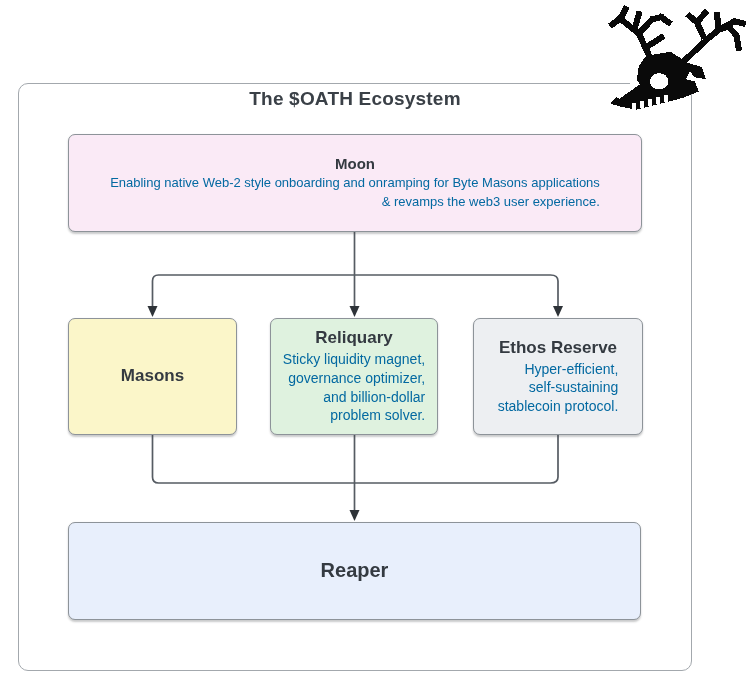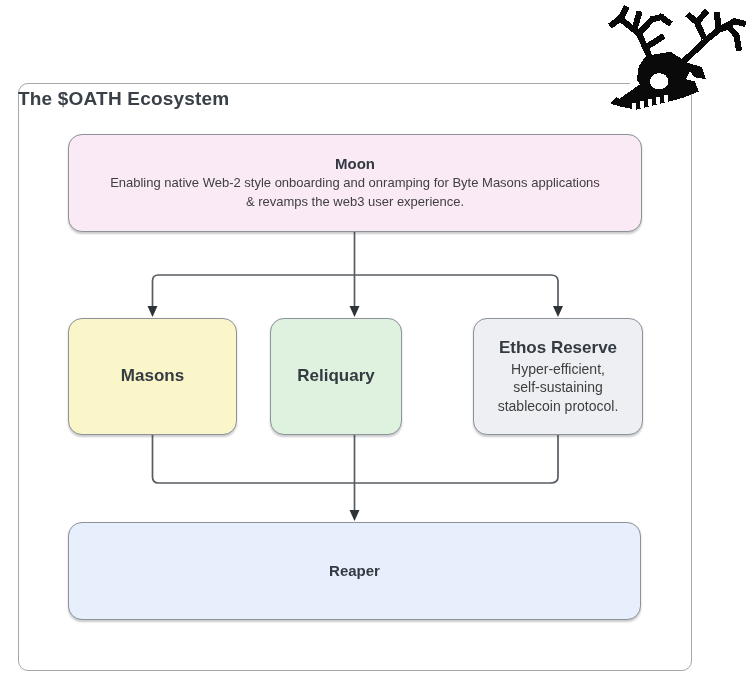--- a/index.html
+++ b/index.html
@@ -7,44 +7,44 @@
     position:relative; width:750px; height:692px; background:#ffffff;
     font-family:"Liberation Sans", sans-serif; overflow:hidden;
   }
   .outer-frame {
     position:absolute; left:18px; top:83px; width:674px; height:588px;
     box-sizing:border-box; border:1.6px solid #a3a8ad; border-radius:10px;
     background:#ffffff;
   }
   .diagram-title {
     position:absolute; left:18px; top:88px; width:674px;
-    text-align:left; font-size:19px; font-weight:bold;
+    text-align:center; font-size:19px; font-weight:bold;
     color:#3a4047; letter-spacing:0.2px;
   }
   .connector-layer { position:absolute; left:0; top:0; width:750px; height:692px; }
   .node {
     position:absolute; box-sizing:border-box;
-    border:1.6px solid #888f96; border-radius:14px;
+    border:1.6px solid #888f96; border-radius:7px;
     display:flex; flex-direction:column; justify-content:center; align-items:center;
     text-align:center; padding:4px 10px;
     box-shadow:0 1.5px 2px rgba(60,64,70,0.28);
   }
   .node .node-title { font-weight:bold; color:#343a41; margin:0 0 2px 0; }
-  .node .node-body  { color:#404040; margin:0; white-space:pre-line; }
+  .node .node-body  { color:#0369a1; margin:0; white-space:pre-line;text-align:right; }
   .node-moon   { left:68px;  top:134px; width:574px; height:98px; }
   .node-moon .node-title { font-size:15px; }
   .node-moon .node-body  { font-size:13px; line-height:1.4; }
   .node-mid    { top:318px; height:117px; }
   .node-granary   { left:68px;  width:169px; }
-  .node-reliquary { left:270px; width:132px; }
+  .node-reliquary { left:270px; width:168px; }
   .node-ethos     { left:473px; width:170px; }
   .node-mid .node-title { font-size:17px; }
   .node-mid .node-body  { font-size:14px; line-height:1.33; }
   .node-reaper { left:68px; top:522px; width:573px; height:98px; }
-  .node-reaper .node-title { font-size:15px; }
+  .node-reaper .node-title { font-size:20px; }
   .node-reaper .node-body  { font-size:13px; line-height:1.45; }
   .skull-logo { position:absolute; left:606px; top:5px; width:140px; height:114px; }
 </style>
 </head>
 <body>
 
 <div class="stage">
 
   <div class="outer-frame"></div>
 
@@ -72,20 +72,24 @@
     <div class="node-body">Enabling native Web-2 style onboarding and onramping for Byte Masons applications
 &amp; revamps the web3 user experience.</div>
   </div>
 
   <div class="node node-mid node-granary" style="background-color: rgb(251, 246, 201); border-color: rgb(141, 147, 153);">
     <div class="node-title">Masons</div>
   </div>
 
   <div class="node node-mid node-reliquary" style="background-color: rgb(223, 242, 223); border-color: rgb(141, 147, 153);">
     <div class="node-title">Reliquary</div>
+    <div class="node-body">Sticky liquidity magnet,
+governance optimizer,
+and billion-dollar
+problem solver.</div>
   </div>
 
   <div class="node node-mid node-ethos" style="background-color: rgb(237, 239, 242); border-color: rgb(141, 147, 153);">
     <div class="node-title">Ethos Reserve</div>
     <div class="node-body">Hyper-efficient,
 self-sustaining
 stablecoin protocol.</div>
   </div>
 
   <div class="node node-reaper" style="background-color: rgb(232, 239, 252); border-color: rgb(141, 147, 153);">

